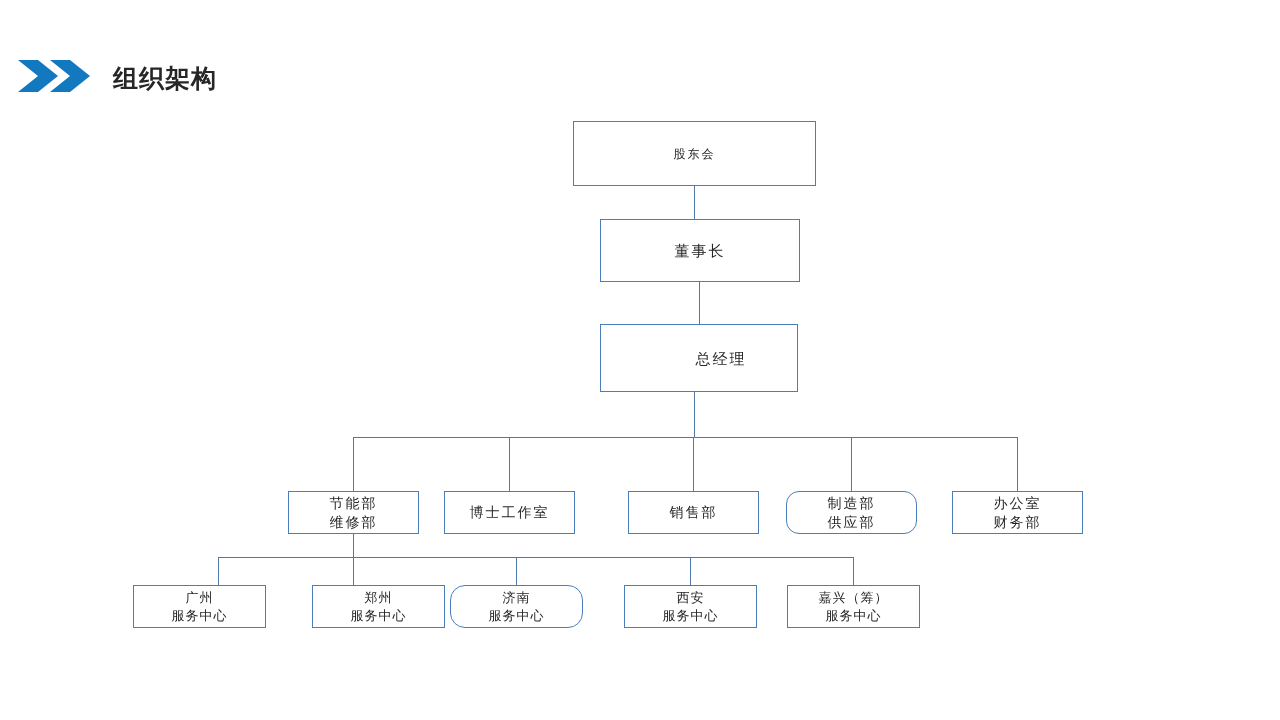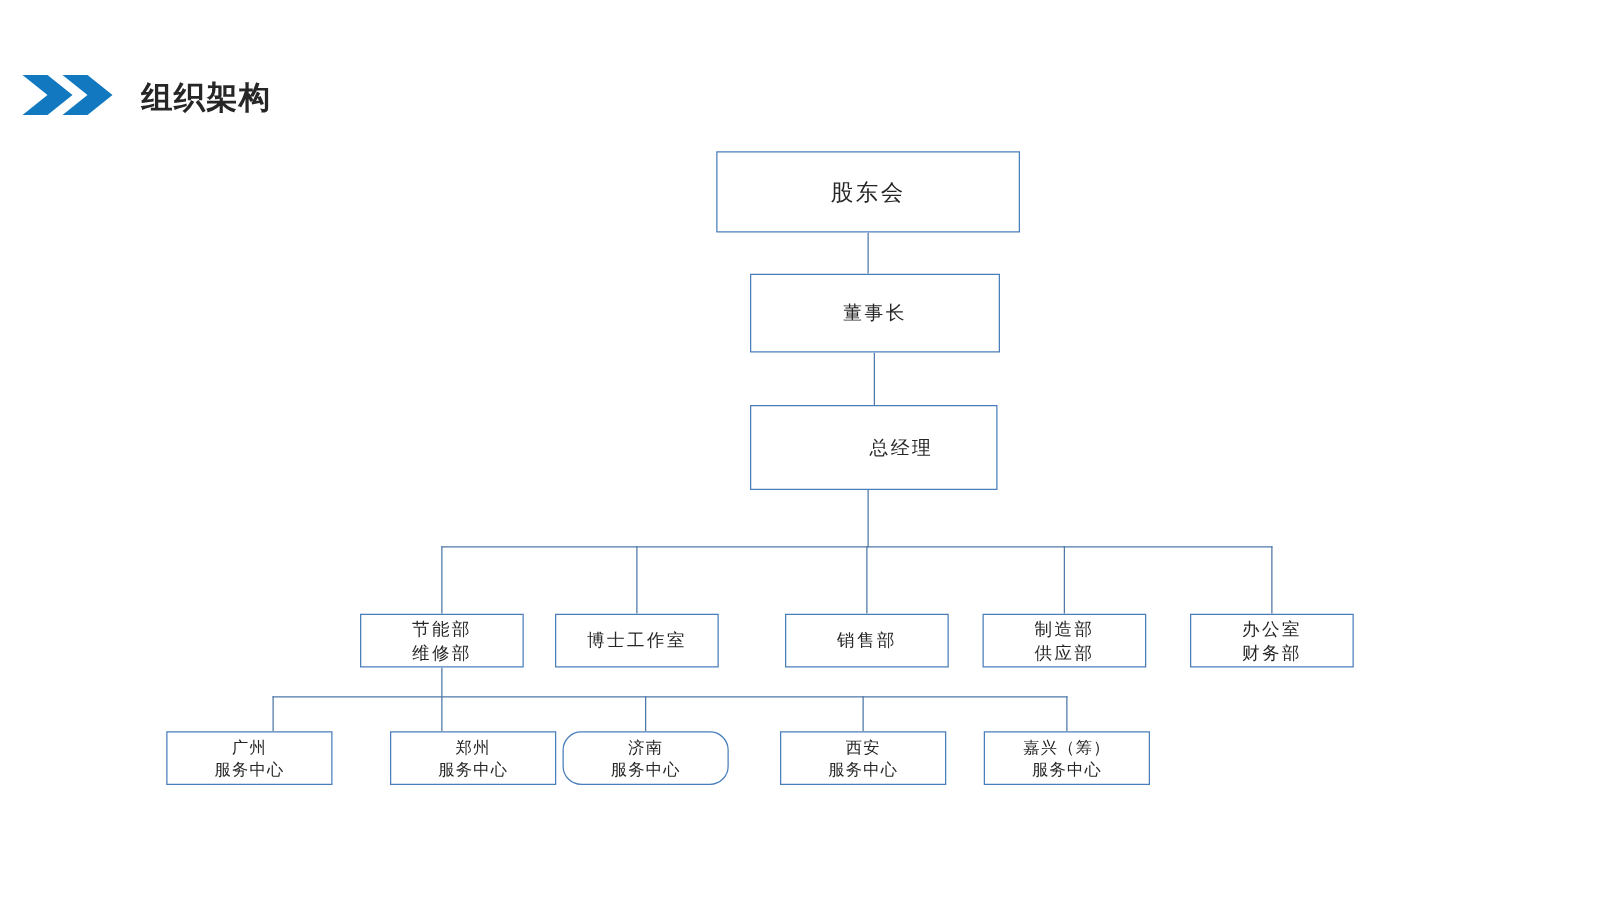--- a/index.html
+++ b/index.html
@@ -61,21 +61,21 @@
     flex-direction: column;
     align-items: center;
     justify-content: center;
     text-align: center;
     color: #262626;
     letter-spacing: 2px;
   }
 
   .node .line { display: block; white-space: nowrap; }
 
-  .node.level-1 { font-size: 18px; }
+  .node.level-1 { font-size: 12px; }
   .node.level-1 .line { line-height: 22px; }
 
   .node.level-2 { font-size: 15px; }
   .node.level-2 .line { line-height: 21px; }
 
   .node.level-3 { font-size: 15px; padding-left: 44px; }
   .node.level-3 .line { line-height: 21px; }
 
   .node.dept { font-size: 14px; }
   .node.dept .line { line-height: 19px; }
@@ -135,21 +135,21 @@
   </div>
 
   <div class="node dept" style="left:444px; top:491px; width:131px; height:43px;">
     <span class="line">博士工作室</span>
   </div>
 
   <div class="node dept" style="left:628px; top:491px; width:131px; height:43px;">
     <span class="line">销售部</span>
   </div>
 
-  <div class="node dept" style="left:786px; top:491px; width:131px; height:43px;">
+  <div class="node dept" style="left:786px; top:491px; width:131px; height:43px;border-radius:13px;">
     <span class="line">制造部</span>
     <span class="line">供应部</span>
   </div>
 
   <div class="node dept" style="left:952px; top:491px; width:131px; height:43px;">
     <span class="line">办公室</span>
     <span class="line">财务部</span>
   </div>
 
   <div class="node center" style="left:133px; top:585px; width:133px; height:43px;">

